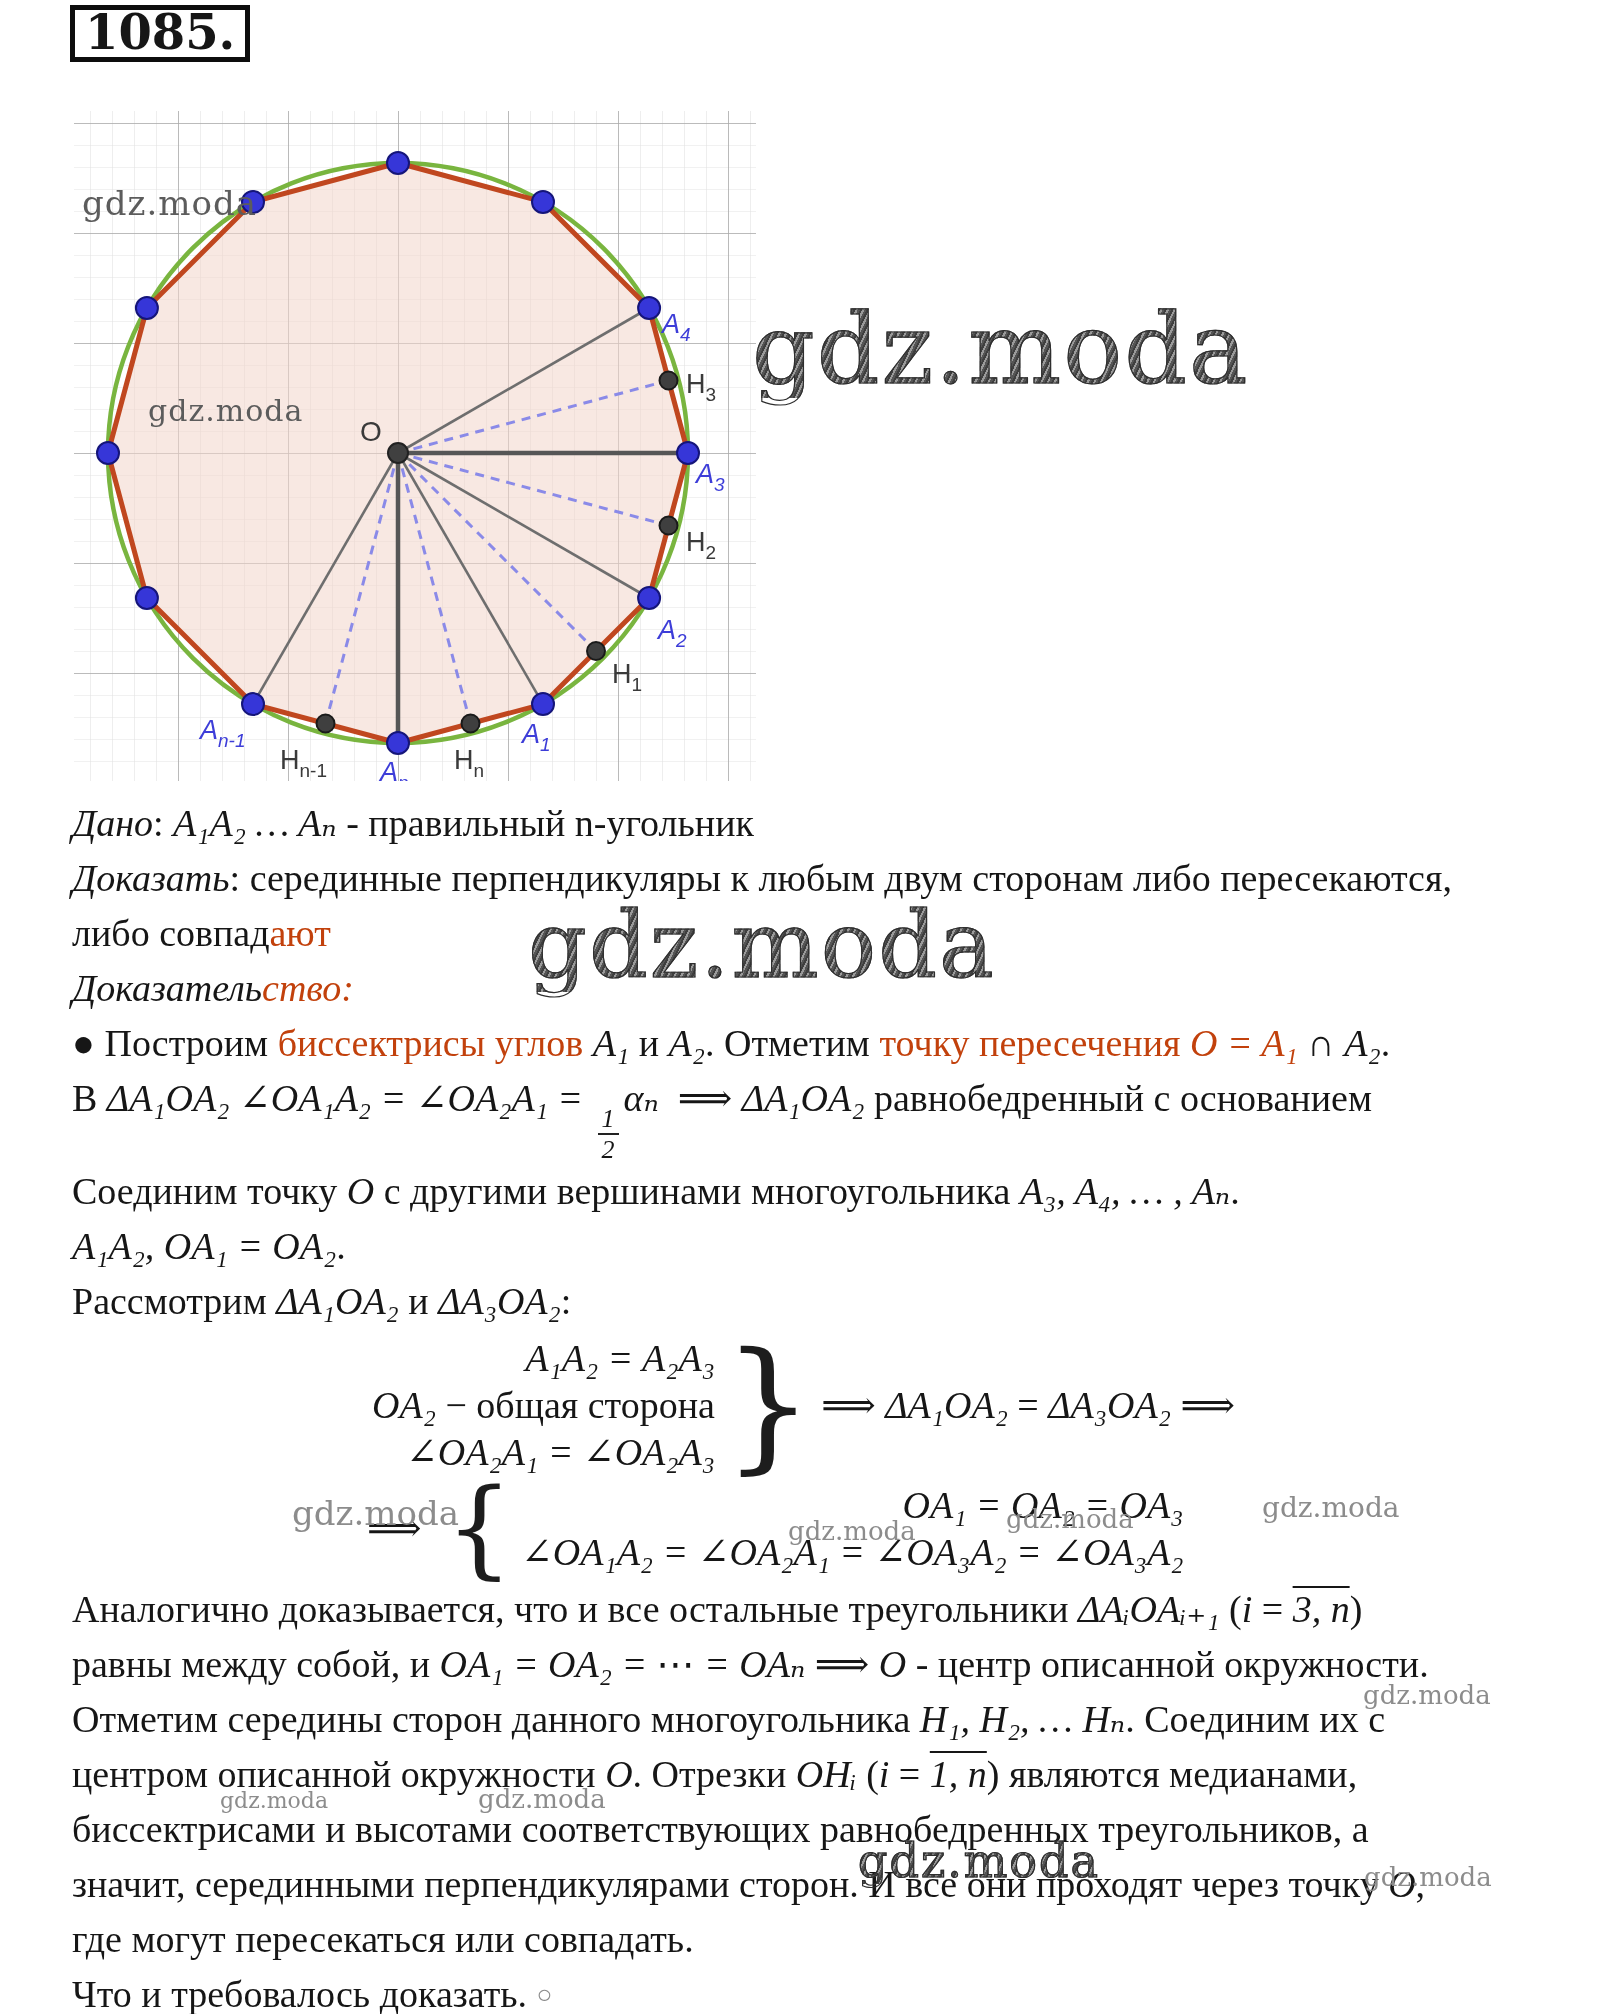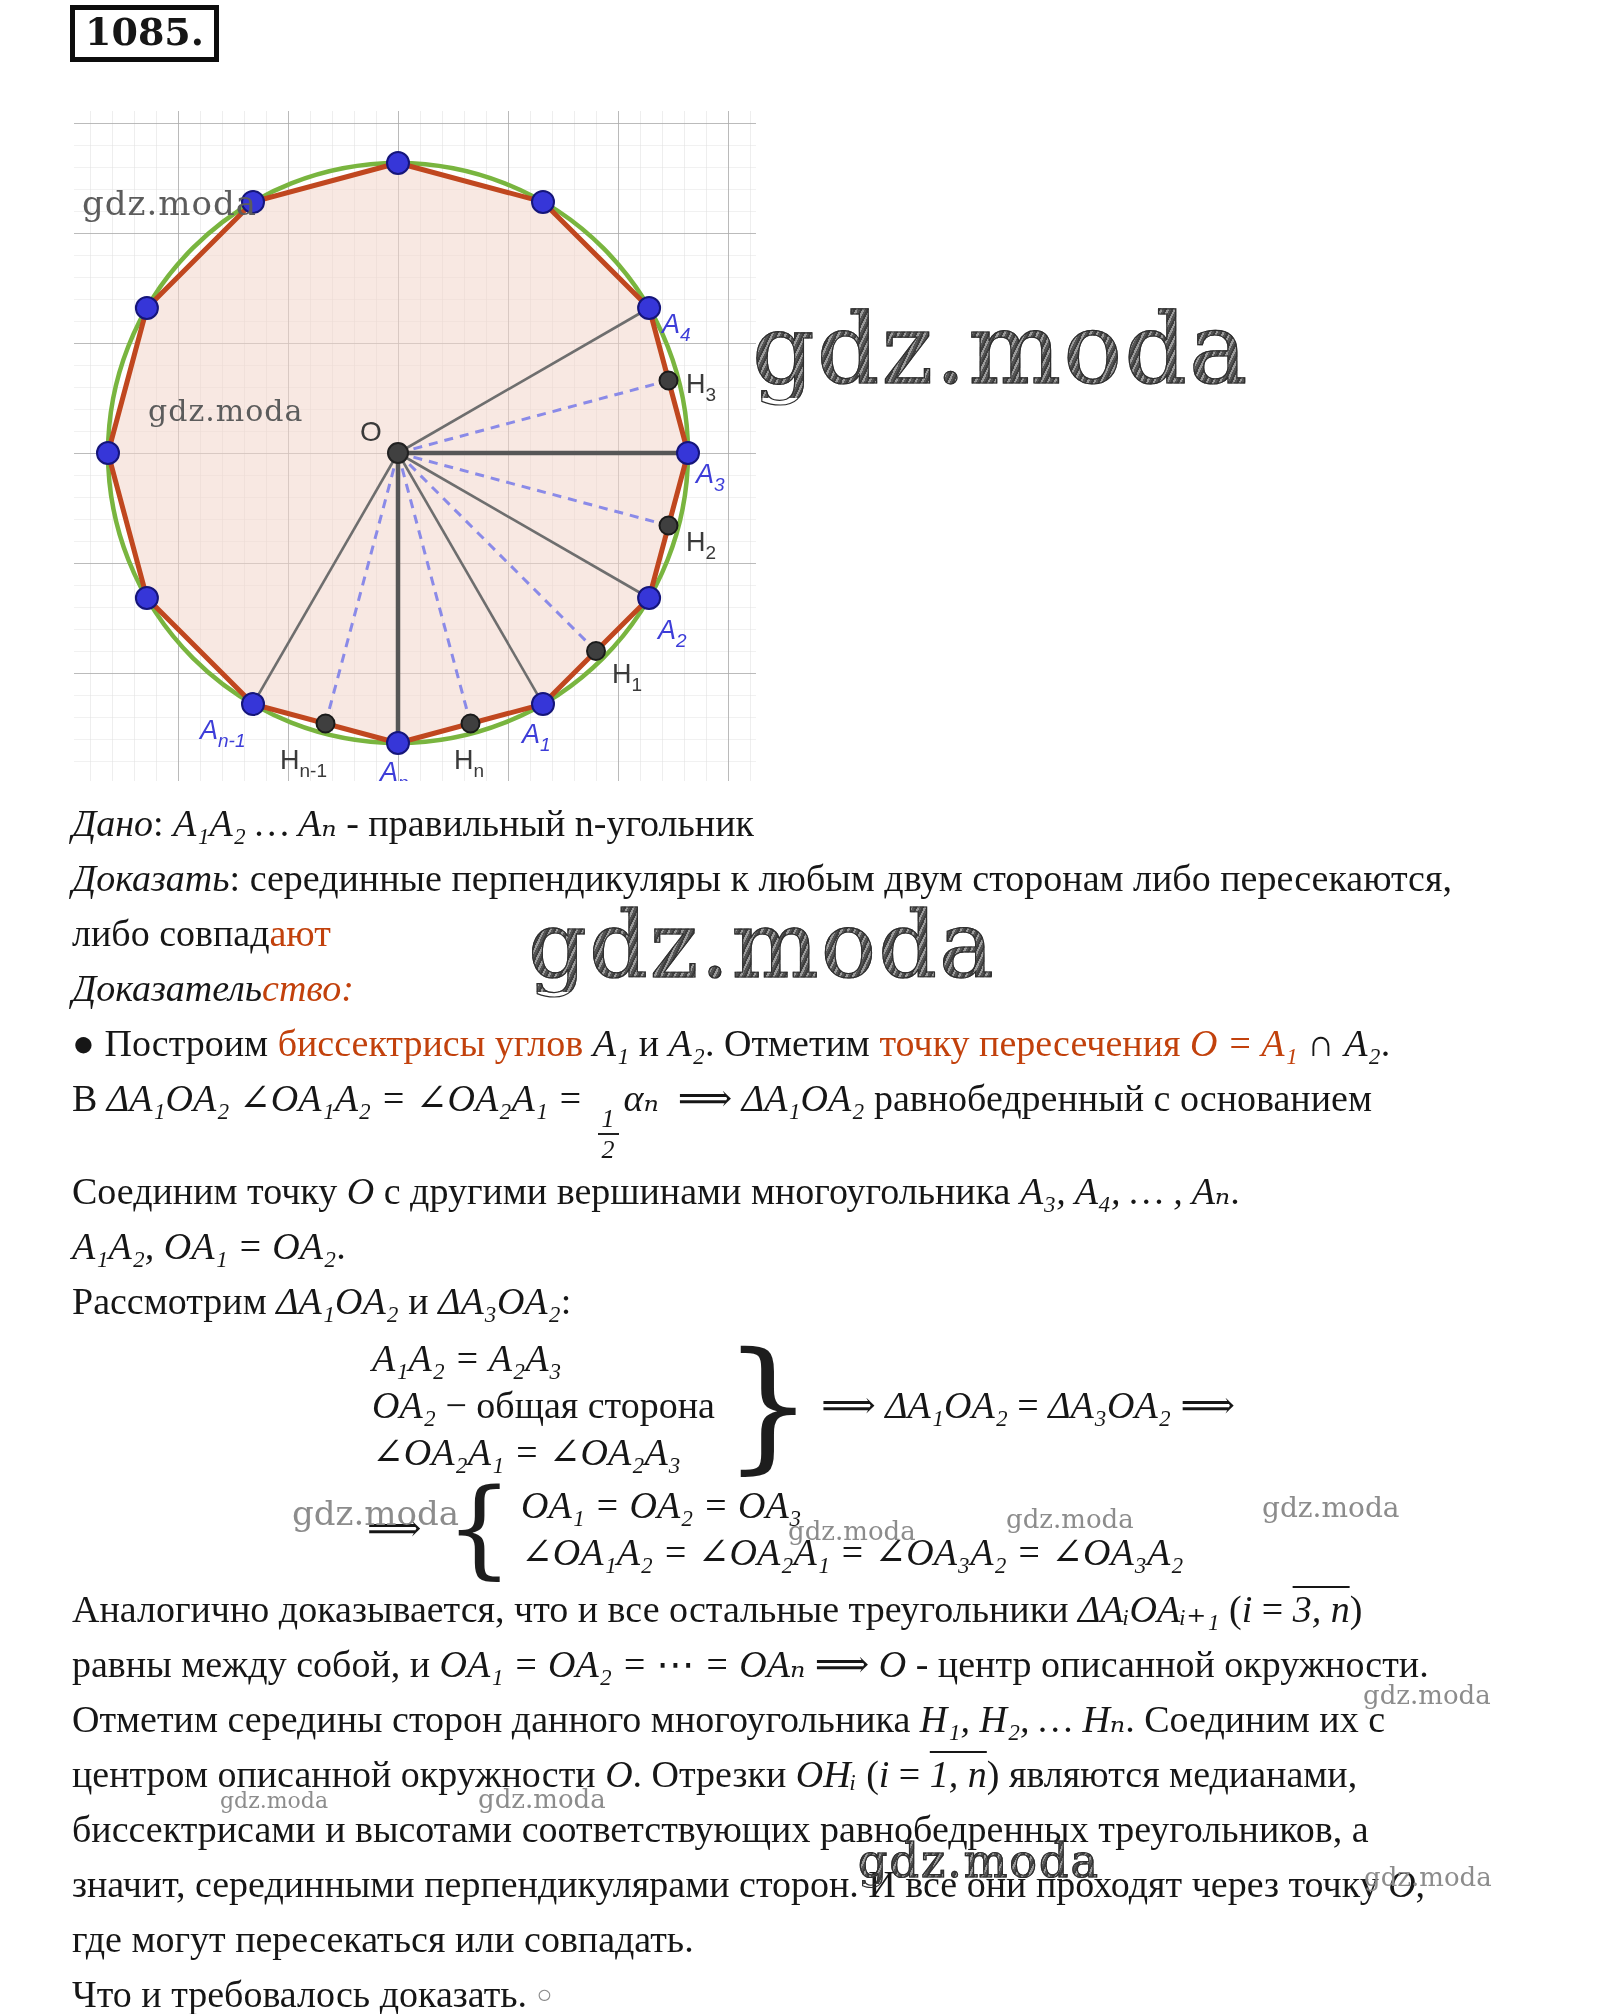--- a/index.html
+++ b/index.html
@@ -1,21 +1,21 @@
 <!DOCTYPE html>
 <html><head>
 <meta charset="utf-8">
 <style>
   html,body{margin:0;padding:0;background:#fff;}
   #page{position:relative;width:1610px;height:2014px;background:#ffffff;overflow:hidden;
         font-family:"Liberation Serif","DejaVu Serif","DejaVu Sans",serif;color:#161616;}
 
   
   .badge{position:absolute;left:70px;top:5px;border:5px solid #0d0d0d;background:#fff;
-         padding:0px 10px 3px 10px;font-family:"DejaVu Serif",serif;font-weight:bold;font-size:38px;line-height:44px;}
+         padding:0px 10px 3px 10px;font-family:"DejaVu Serif",serif;font-weight:bold;font-size:48px;line-height:44px;}
 
   
   #diagram{position:absolute;left:74px;top:111px;width:682px;height:670px;}
   .lblA{font:italic 27px "Liberation Sans",sans-serif;fill:#3d3dd8;}
   .lblH{font:27px "Liberation Sans",sans-serif;fill:#3a3a3a;}
   .lblO{font:28px "Liberation Sans",sans-serif;fill:#3a3a3a;}
   .sub{font-size:19px;}
 
   
   #wm-layer{position:absolute;left:0;top:0;width:100%;height:100%;pointer-events:none;}
@@ -32,21 +32,21 @@
   .it{font-style:italic;}
   .m{font-style:italic;}
   .fade{color:#c2410c;}
   .ol{text-decoration:overline;text-decoration-thickness:2px;}
   .endmark{font-size:26px;color:#8a8a8a;vertical-align:4px;}
   .frac{display:inline-flex;flex-direction:column;align-items:center;vertical-align:-16px;
         line-height:1.05;font-size:26px;font-style:italic;margin:0 5px;}
   .frac .num{border-bottom:2px solid #222;padding:0 4px 1px 4px;}
   .frac .den{padding-top:1px;}
   .sys{display:flex;align-items:center;margin:6px 0;}
-  .rows{display:flex;flex-direction:column;align-items:flex-start;line-height:47px;}
+  .rows{display:flex;flex-direction:column;align-items:flex-end;line-height:47px;}
   .srow{white-space:pre;}
   .brace{font-family:"DejaVu Serif",serif;color:#1d1d1d;line-height:90px;margin:0 8px;}
   .brace.r{font-size:142px;}
   .brace.l{font-size:106px;line-height:80px;}
   .after{white-space:pre;}
   .lead{margin-right:16px;white-space:pre;}
 </style>
 </head>
 <body>
 

